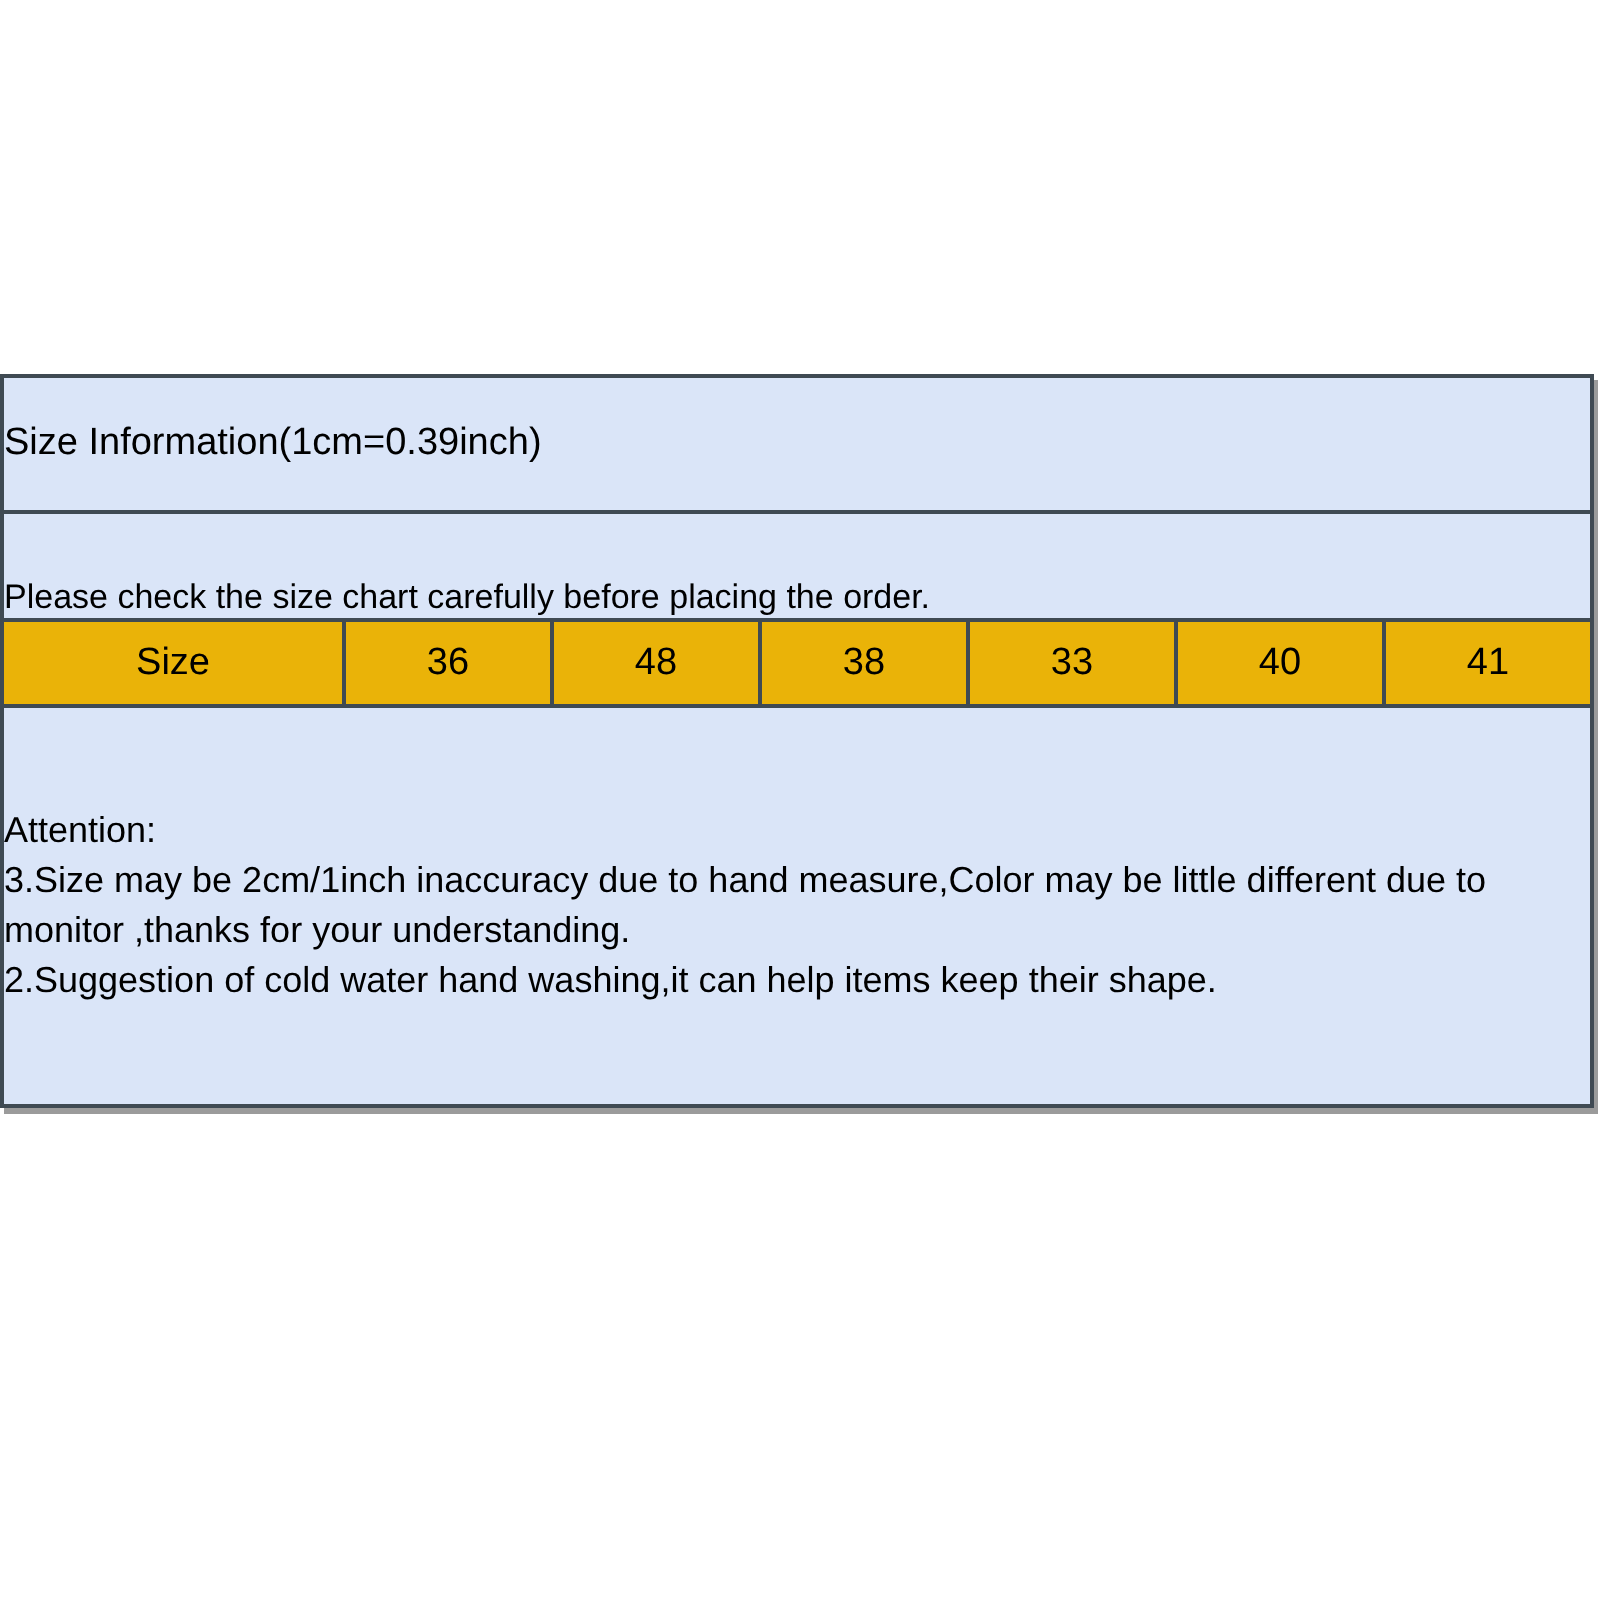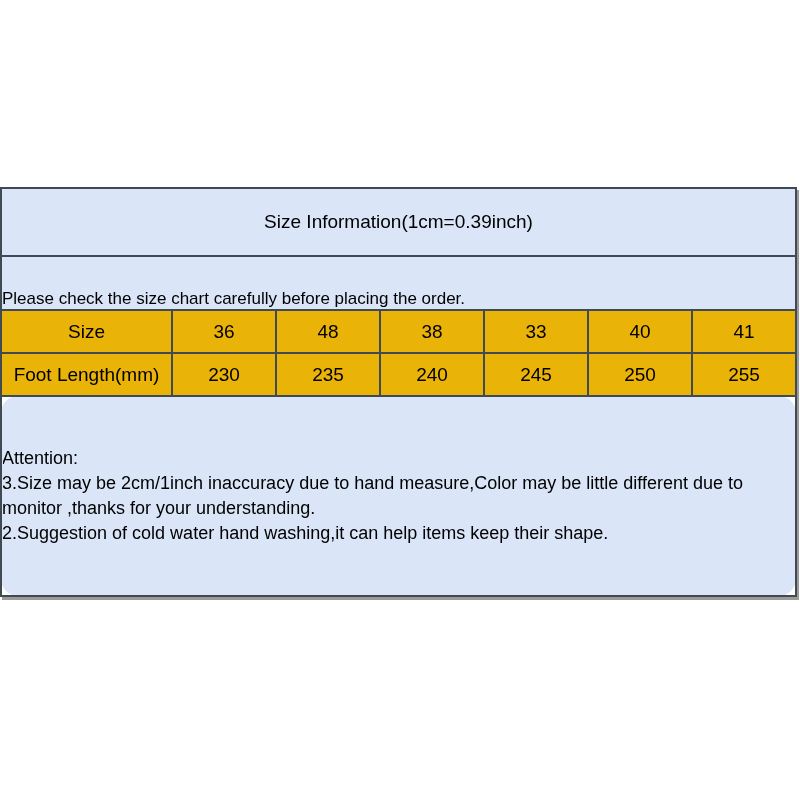--- a/index.html
+++ b/index.html
@@ -36,21 +36,20 @@
   table.size-sheet th {
     border: 2px solid #3f4a53;
     padding: 0;
     font-weight: normal;
     overflow: hidden;
   }
   .blue  { background: #dae5f8; }
   .green { background: #eab308; }
   td.title-cell {
     height: 66px;
-    text-align: center;
     vertical-align: middle;
     font-size: 19px;
   }
   td.note-cell {
     height: 52px;
     text-align: left;
     vertical-align: bottom;
     font-size: 17px;
     padding-bottom: 4px;
   }
@@ -61,21 +60,20 @@
     vertical-align: middle;
     font-size: 19px;
   }
   td.attention-cell {
     height: 198px;
     vertical-align: middle;
     text-align: left;
     font-size: 18px;
     line-height: 25px;
     padding: 0 5px;
-    border-radius: 17px;
   }
 </style>
 </head>
 <body>
 
 <div class="canvas">
   <table class="size-sheet">
     <colgroup>
       <col style="width:171px">
       <col>
@@ -94,29 +92,20 @@
       </tr>
       <tr class="size-row">
         <th class="green">Size</th>
         <td class="green">36</td>
         <td class="green">48</td>
         <td class="green">38</td>
         <td class="green">33</td>
         <td class="green">40</td>
         <td class="green">41</td>
       </tr>
-      <tr class="foot-row">
-        <th class="green">Foot Length(mm)</th>
-        <td class="green">230</td>
-        <td class="green">235</td>
-        <td class="green">240</td>
-        <td class="green">245</td>
-        <td class="green">250</td>
-        <td class="green">255</td>
-      </tr>
       <tr>
         <td class="blue attention-cell" colspan="7">
           <div>Attention:</div>
           <div>3.Size may be 2cm/1inch inaccuracy due to hand measure,Color may be little different due to monitor ,thanks for your understanding.</div>
           <div>2.Suggestion of cold water hand washing,it can help items keep their shape.</div>
         </td>
       </tr>
     </tbody>
   </table>
 </div>

